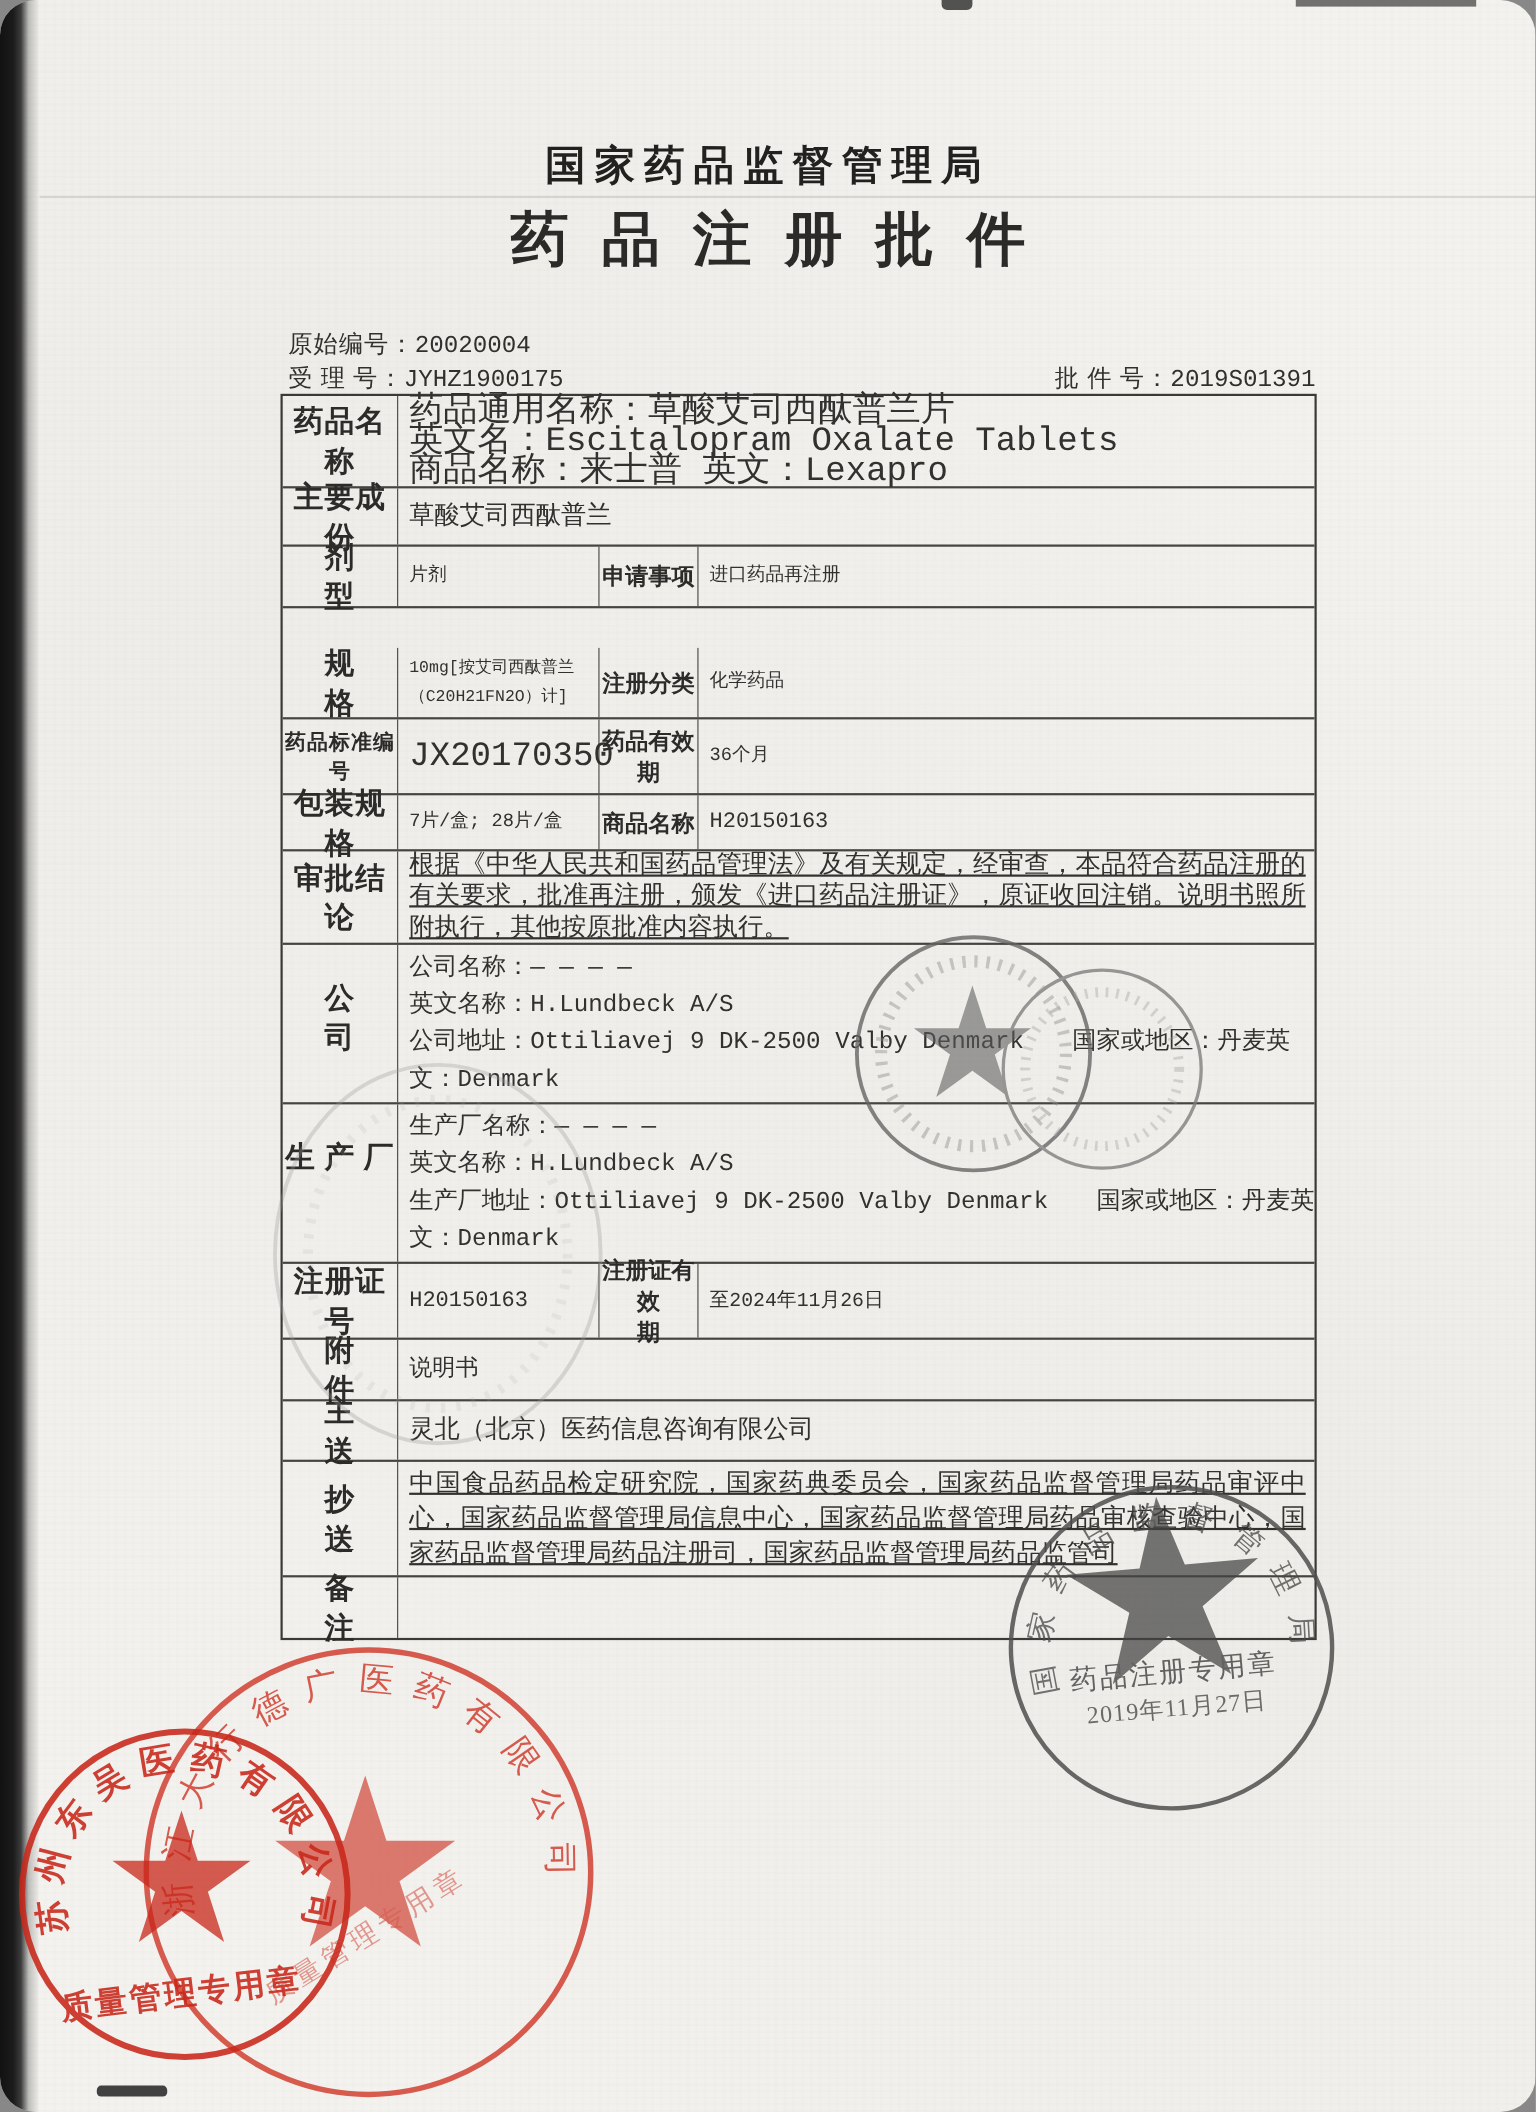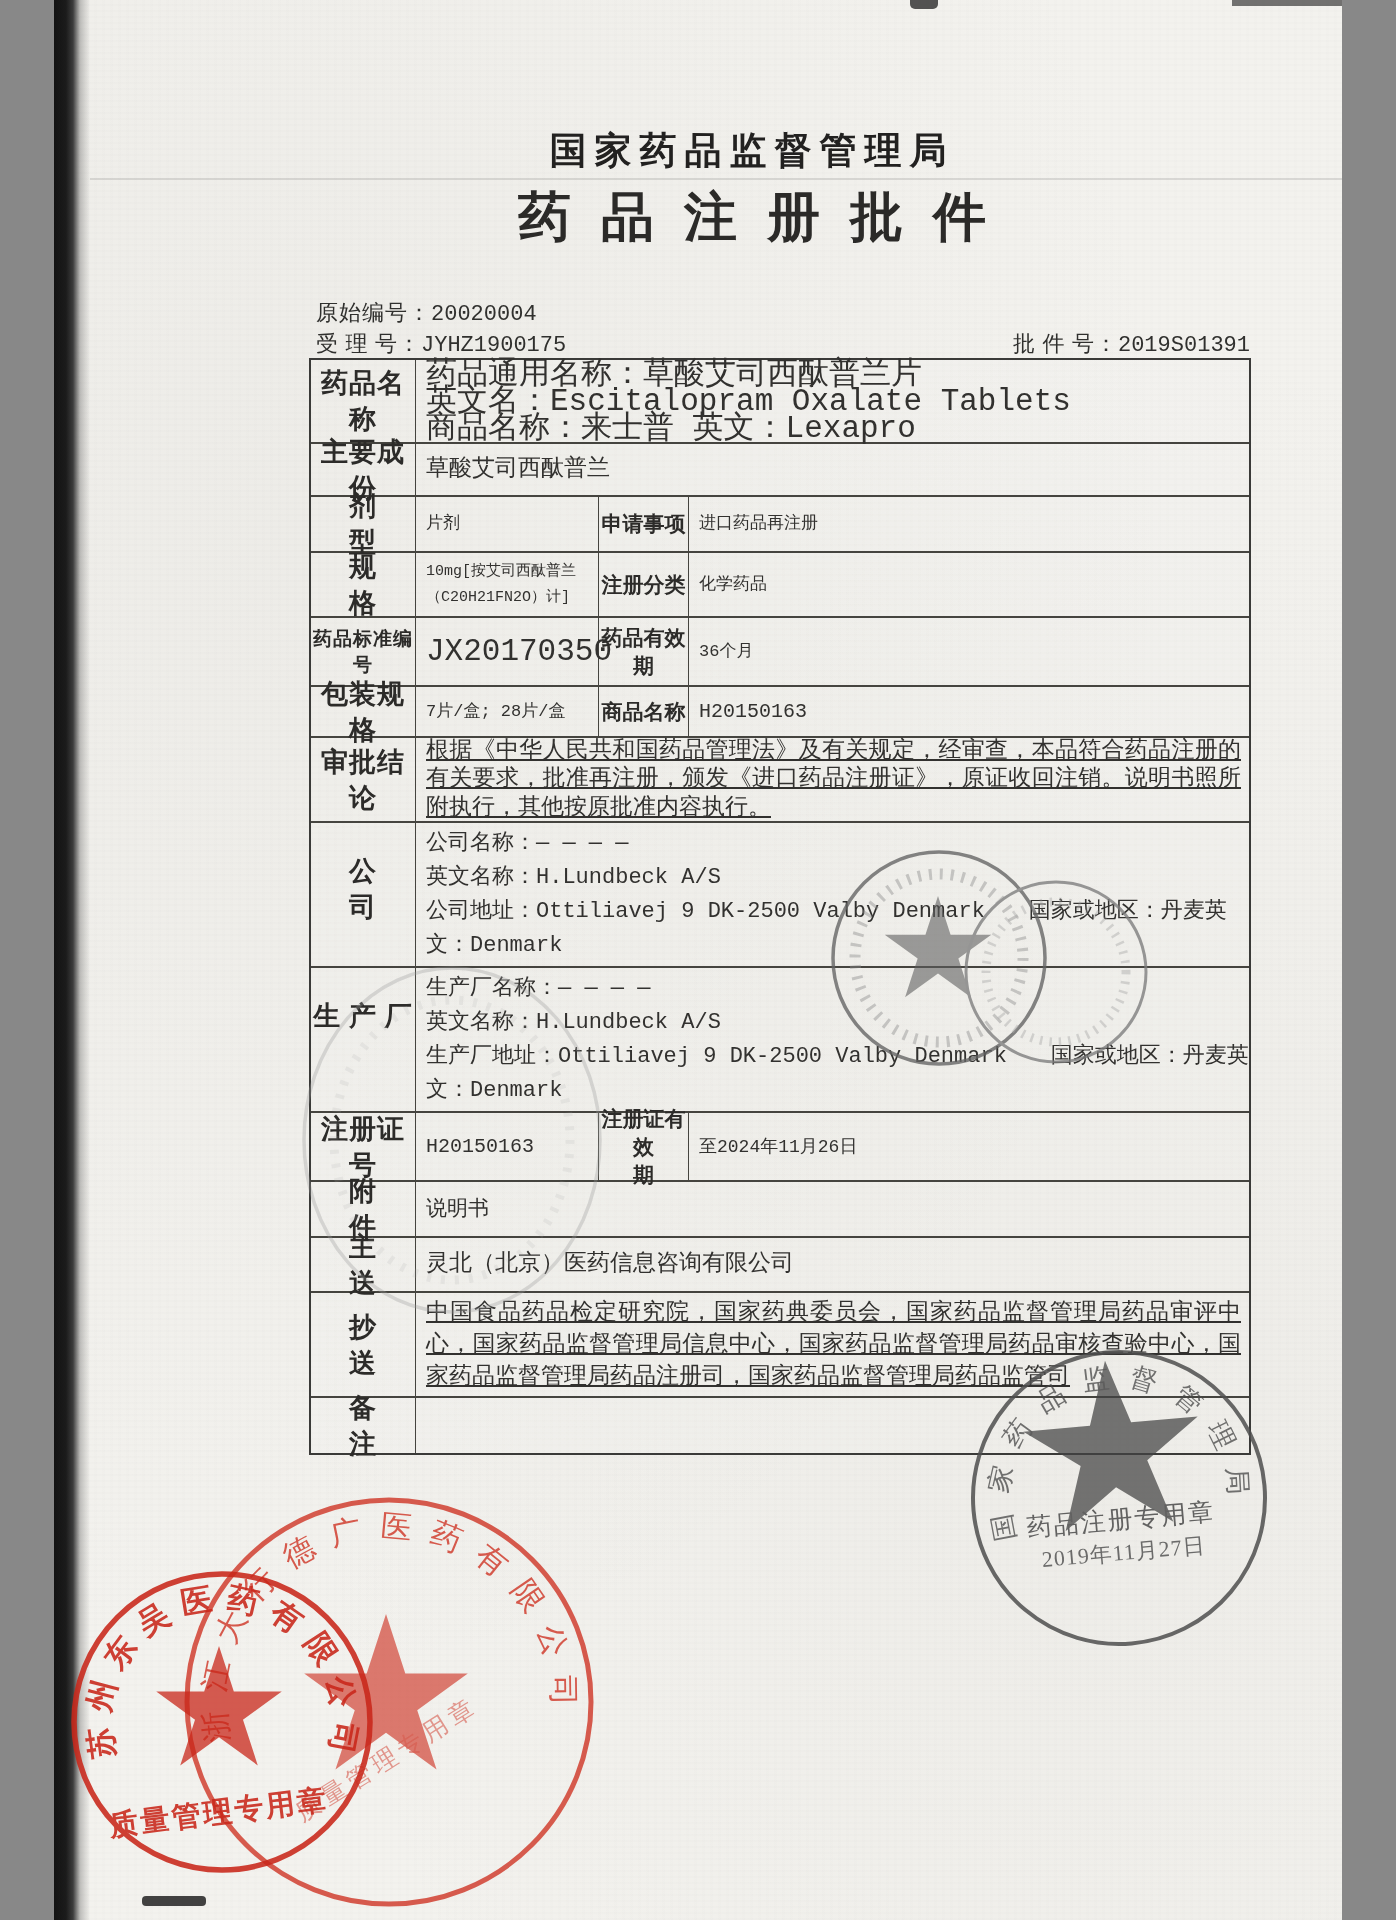--- a/index.html
+++ b/index.html
@@ -1,25 +1,26 @@
 <!DOCTYPE html>
 <html><head>
 <meta charset="utf-8">
 <style>
   html,body{margin:0;padding:0;background:#888;}
   #page{
-    position:relative;width:1288px;height:1920px;margin:0 auto;overflow:hidden;
+    position:relative;width:1396px;height:1920px;margin:0 auto;overflow:hidden;
     background-color:#f3f2ee;
     background-image:
       radial-gradient(ellipse at 20% 28%, rgba(125,120,112,.05), transparent 60%),
       radial-gradient(ellipse at 82% 72%, rgba(125,120,112,.05), transparent 55%),
       repeating-linear-gradient(0deg, rgba(110,110,110,.014) 0 2px, transparent 2px 6px),
       repeating-linear-gradient(90deg, rgba(110,110,110,.012) 0 3px, transparent 3px 8px);
     font-family:"Liberation Serif","DejaVu Serif",serif;
     color:#2e2d2b;
+    border-radius:32px;
   }
   .decor{position:absolute;pointer-events:none;}
   .edge-left{left:0;top:0;width:36px;height:1920px;
     background:linear-gradient(90deg,#121212 0,#1b1b1b 12px,#3c3c3c 19px,rgba(90,90,90,.35) 26px,rgba(120,120,120,0) 36px);}
   .scanline{left:36px;top:178px;width:1360px;height:2px;background:rgba(90,90,90,.16);}
   .smudge-a{left:856px;top:0;width:28px;height:9px;background:#2a2a2a;border-radius:0 0 5px 5px;opacity:.8;}
   .smudge-b{left:1178px;top:0;width:164px;height:6px;background:#3a3a3a;opacity:.7;}
   .smudge-c{left:88px;top:1896px;width:64px;height:10px;background:#222;border-radius:4px;opacity:.85;}
 
   .agency{position:absolute;left:0;top:126px;width:1396px;text-align:center;
@@ -48,21 +49,21 @@
      font-family:"Liberation Mono","Liberation Serif",serif;color:#32312f;}
   .c2{width:183px;flex:none;border-right:1.8px solid #45443f;}
   .c3{width:90px;flex:none;border-right:1.8px solid #45443f;display:flex;align-items:center;justify-content:center;
      text-align:center;font-weight:700;font-size:21px;white-space:pre-line;color:#2c2b29;box-sizing:border-box;}
   .line{line-height:27px;font-size:31px;white-space:nowrap;}
   .v-big{font-size:23px;line-height:27px;}
   .v-sm{font-size:17px;line-height:22px;}
   .v-spec{font-size:15px;line-height:26px;white-space:pre-line;}
   .para{font-size:23px;line-height:28.5px;white-space:normal;text-align:justify;text-decoration:underline;}
   .addr-lines .line{line-height:34px;font-size:22px;}
-  .r-h1{height:84px;} .r-h2{height:53px;} .r-h3{height:56px;} .r-h4{height:65px;}
+  .r-h1{height:84px;} .r-h2{height:53px;} .r-h3{height:56px;} .r-h4{height:65px;margin-top:36px;}
   .r-h5{height:69px;} .r-h6{height:51px;} .r-h7{height:85px;} .r-h8{height:145px;}
   .r-h10{height:69px;} .r-h11{height:56px;} .r-h12{height:55px;} .r-h13{height:105px;} .r-h14{height:55px;}
 
   svg text{font-family:"Liberation Serif","DejaVu Serif",serif;}
   .stampsvg{position:absolute;left:0;top:0;pointer-events:none;}
 </style>
 </head>
 <body>
 
 <div id="page">

